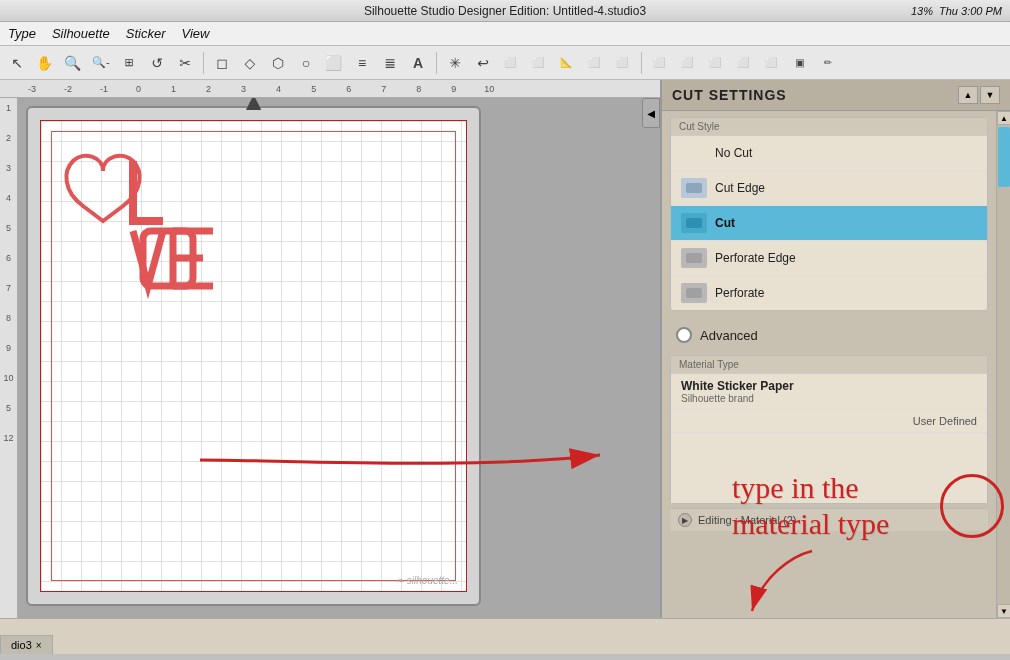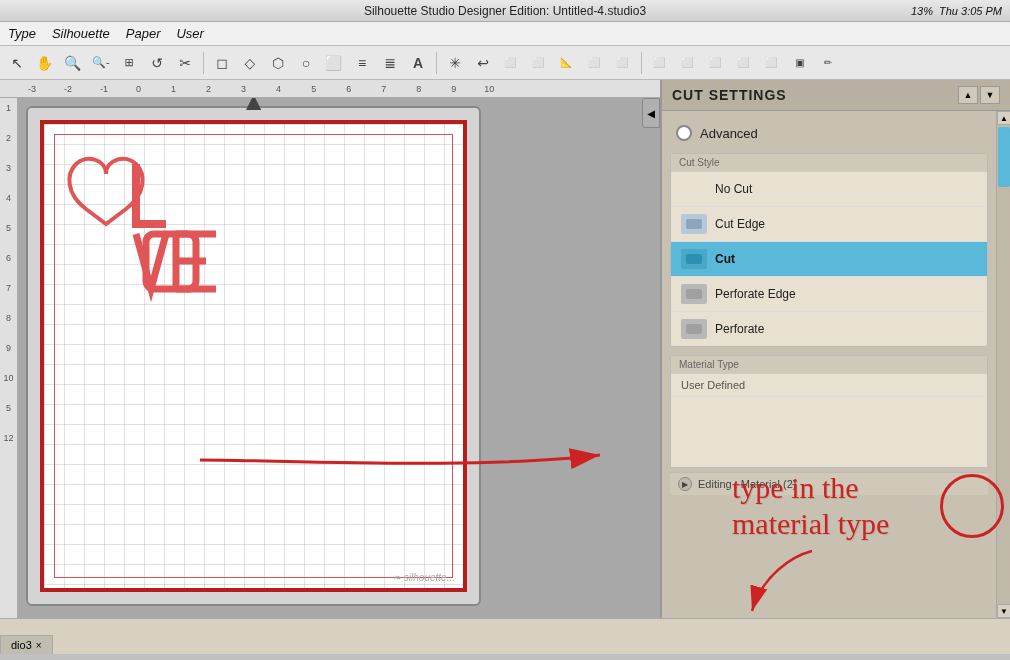--- a/index.html
+++ b/index.html
@@ -285,20 +285,21 @@
       font-size: 12px;
     }
     .material-item .material-name { font-weight: bold; color: #222; }
     .material-item .material-brand { font-size: 10px; color: #666; }
 
     .user-defined-row {
       padding: 4px 10px;
       font-size: 11px;
       color: #555;
       border-bottom: 1px solid #ddd;
+      text-align: right;
     }
 
     
     #handwritten-annotation {
       position: absolute;
       top: 420px;
       left: 640px;
       width: 310px;
       pointer-events: none;
       z-index: 100;
@@ -417,25 +418,25 @@
 </head>
 <body>
 
 <div id="titlebar">
   <span>Silhouette Studio Designer Edition: Untitled-4.studio3</span>
 </div>
 
 <div id="menubar">
   <span>Type</span>
   <span>Silhouette</span>
-  <span>Paper</span>
-  <span>User</span>
+  <span>Sticker</span>
+  <span>View</span>
   <div id="sysbar">
     <span>13%</span>
-    <span>Thu 3:05 PM</span>
+    <span>Thu 3:00 PM</span>
   </div>
 </div>
 
 <div id="toolbar">
   <div class="toolbar-btn">↖</div>
   <div class="toolbar-btn">✋</div>
   <div class="toolbar-btn">🔍</div>
   <div class="toolbar-btn" style="font-size:11px">🔍-</div>
   <div class="toolbar-btn" style="font-size:11px">⊞</div>
   <div class="toolbar-btn">↺</div>
@@ -502,21 +503,21 @@
         <span>5</span>
         <span>12</span>
     </div>
 
     <div style="position:absolute;top:18px;right:0;width:18px;height:30px;background:#b0b0b0;border:1px solid #888;border-radius:3px 0 0 3px;display:flex;align-items:center;justify-content:center;cursor:pointer;z-index:20;font-size:10px;">◀</div>
 
     <div id="canvas-mat" style="position:absolute;top:26px;left:26px;width:455px;height:500px;background:#d4d4d4;border:2px solid #888;border-radius:6px;">
 
       <div class="mat-arrow" style="position:absolute;top:-22px;left:50%;transform:translateX(-50%);font-size:26px;color:#444;">▲</div>
 
-      <div style="position:absolute;top:12px;left:12px;right:12px;bottom:12px;background:white;border:4px solid #b91c1c;">
+      <div style="position:absolute;top:12px;left:12px;right:12px;bottom:12px;background:white;border:1px solid #b91c1c;">
         <div class="grid-lines"></div>
         <div class="red-border"></div>
 
         <svg viewBox="0 0 180 200" width="180" height="200" style="position:absolute;top:20px;left:12px;">
 
           <path d="M50,30 C50,15 30,10 20,20 C10,30 10,50 30,65 L50,80 L70,65 C90,50 90,30 80,20 C70,10 50,15 50,30Z" fill="none" stroke="#e05555" stroke-width="4"></path>
 
           <path d="M80,20 L80,80 L110,80" fill="none" stroke="#e05555" stroke-width="8"></path>
 
           <rect x="90" y="90" width="50" height="55" rx="8" fill="none" stroke="#e05555" stroke-width="7"></rect>
@@ -546,25 +547,20 @@
     <div id="panel-header" style="background:#b8b0a0;padding:6px 10px;display:flex;align-items:center;justify-content:space-between;border-bottom:1px solid #999;">
       <span id="panel-title" style="font-size:14px;font-weight:bold;color:#222;letter-spacing:1px;">CUT SETTINGS</span>
       <div style="display:flex;gap:2px;">
         <div class="panel-nav-btn" style="width:20px;height:18px;background:#d0c8b8;border:1px solid #999;display:flex;align-items:center;justify-content:center;cursor:pointer;font-size:9px;">▲</div>
         <div class="panel-nav-btn" style="width:20px;height:18px;background:#d0c8b8;border:1px solid #999;display:flex;align-items:center;justify-content:center;cursor:pointer;font-size:9px;">▼</div>
       </div>
     </div>
 
     <div style="display:flex;flex:1;overflow:hidden;">
       <div id="panel-body" style="flex:1;overflow-y:auto;padding:6px 8px;">
-
-        <div id="advanced-row" style="display:flex;align-items:center;gap:8px;padding:8px 6px;margin-bottom:4px;">
-          <div class="radio-circle" style="width:16px;height:16px;border-radius:50%;border:2px solid #888;background:white;"></div>
-          <span style="font-size:13px;color:#222;">Advanced</span>
-        </div>
 
         <div id="cut-style-section" style="background:#e8e0d0;border:1px solid #bbb;border-radius:3px;margin-bottom:8px;">
           <div id="cut-style-label" style="font-size:10px;color:#666;padding:3px 8px;background:#d0c8b8;border-bottom:1px solid #ccc;">Cut Style</div>
 
           <div class="cut-option" style="display:flex;align-items:center;gap:8px;padding:7px 10px;border-bottom:1px solid #ddd;cursor:pointer;">
             <div class="cut-option-no-icon" style="width:26px;height:20px;"></div>
             <span style="font-size:12px;color:#222;">No Cut</span>
           </div>
 
           <div class="cut-option" style="display:flex;align-items:center;gap:8px;padding:7px 10px;border-bottom:1px solid #ddd;cursor:pointer;">
@@ -597,23 +593,32 @@
           <div class="cut-option" style="display:flex;align-items:center;gap:8px;padding:7px 10px;cursor:pointer;">
             <div style="width:26px;height:20px;background:#b8b8b8;border-radius:2px;display:flex;align-items:center;justify-content:center;">
               <svg width="20" height="16" viewBox="0 0 20 16">
                   <rect x="2" y="3" width="16" height="10" rx="2" fill="#909090" opacity="0.6"></rect>
                 </svg>
             </div>
             <span style="font-size:12px;color:#222;">Perforate</span>
           </div>
         </div>
 
+        <div id="advanced-row" style="display:flex;align-items:center;gap:8px;padding:8px 6px;margin-bottom:4px;">
+          <div class="radio-circle" style="width:16px;height:16px;border-radius:50%;border:2px solid #888;background:white;"></div>
+          <span style="font-size:13px;color:#222;">Advanced</span>
+        </div>
+
         <div id="material-type-section" style="background:#e8e0d0;border:1px solid #bbb;border-radius:3px;margin-bottom:4px;">
           <div id="material-type-label" style="font-size:10px;color:#666;padding:3px 8px;background:#d0c8b8;border-bottom:1px solid #ccc;">Material Type</div>
 
+          <div class="material-item" style="padding:5px 10px;border-bottom:1px solid #ddd;">
+            <div class="material-name" style="font-weight:bold;color:#222;font-size:12px;">White Sticker Paper</div>
+            <div class="material-brand" style="font-size:10px;color:#666;">Silhouette brand</div>
+          </div>
 
           <div class="user-defined-row" style="padding:5px 10px;font-size:11px;color:#555;border-bottom:1px solid #ddd;">
             <span>User Defined</span>
           </div>
 
           <div style="height:70px;background:#e8e0d0;"></div>
         </div>
 
 
         <div id="editing-status" style="padding:4px 8px;font-size:11px;color:#444;background:#d0c8b8;display:flex;align-items:center;gap:6px;border-top:1px solid #bbb;border-radius:2px;">

